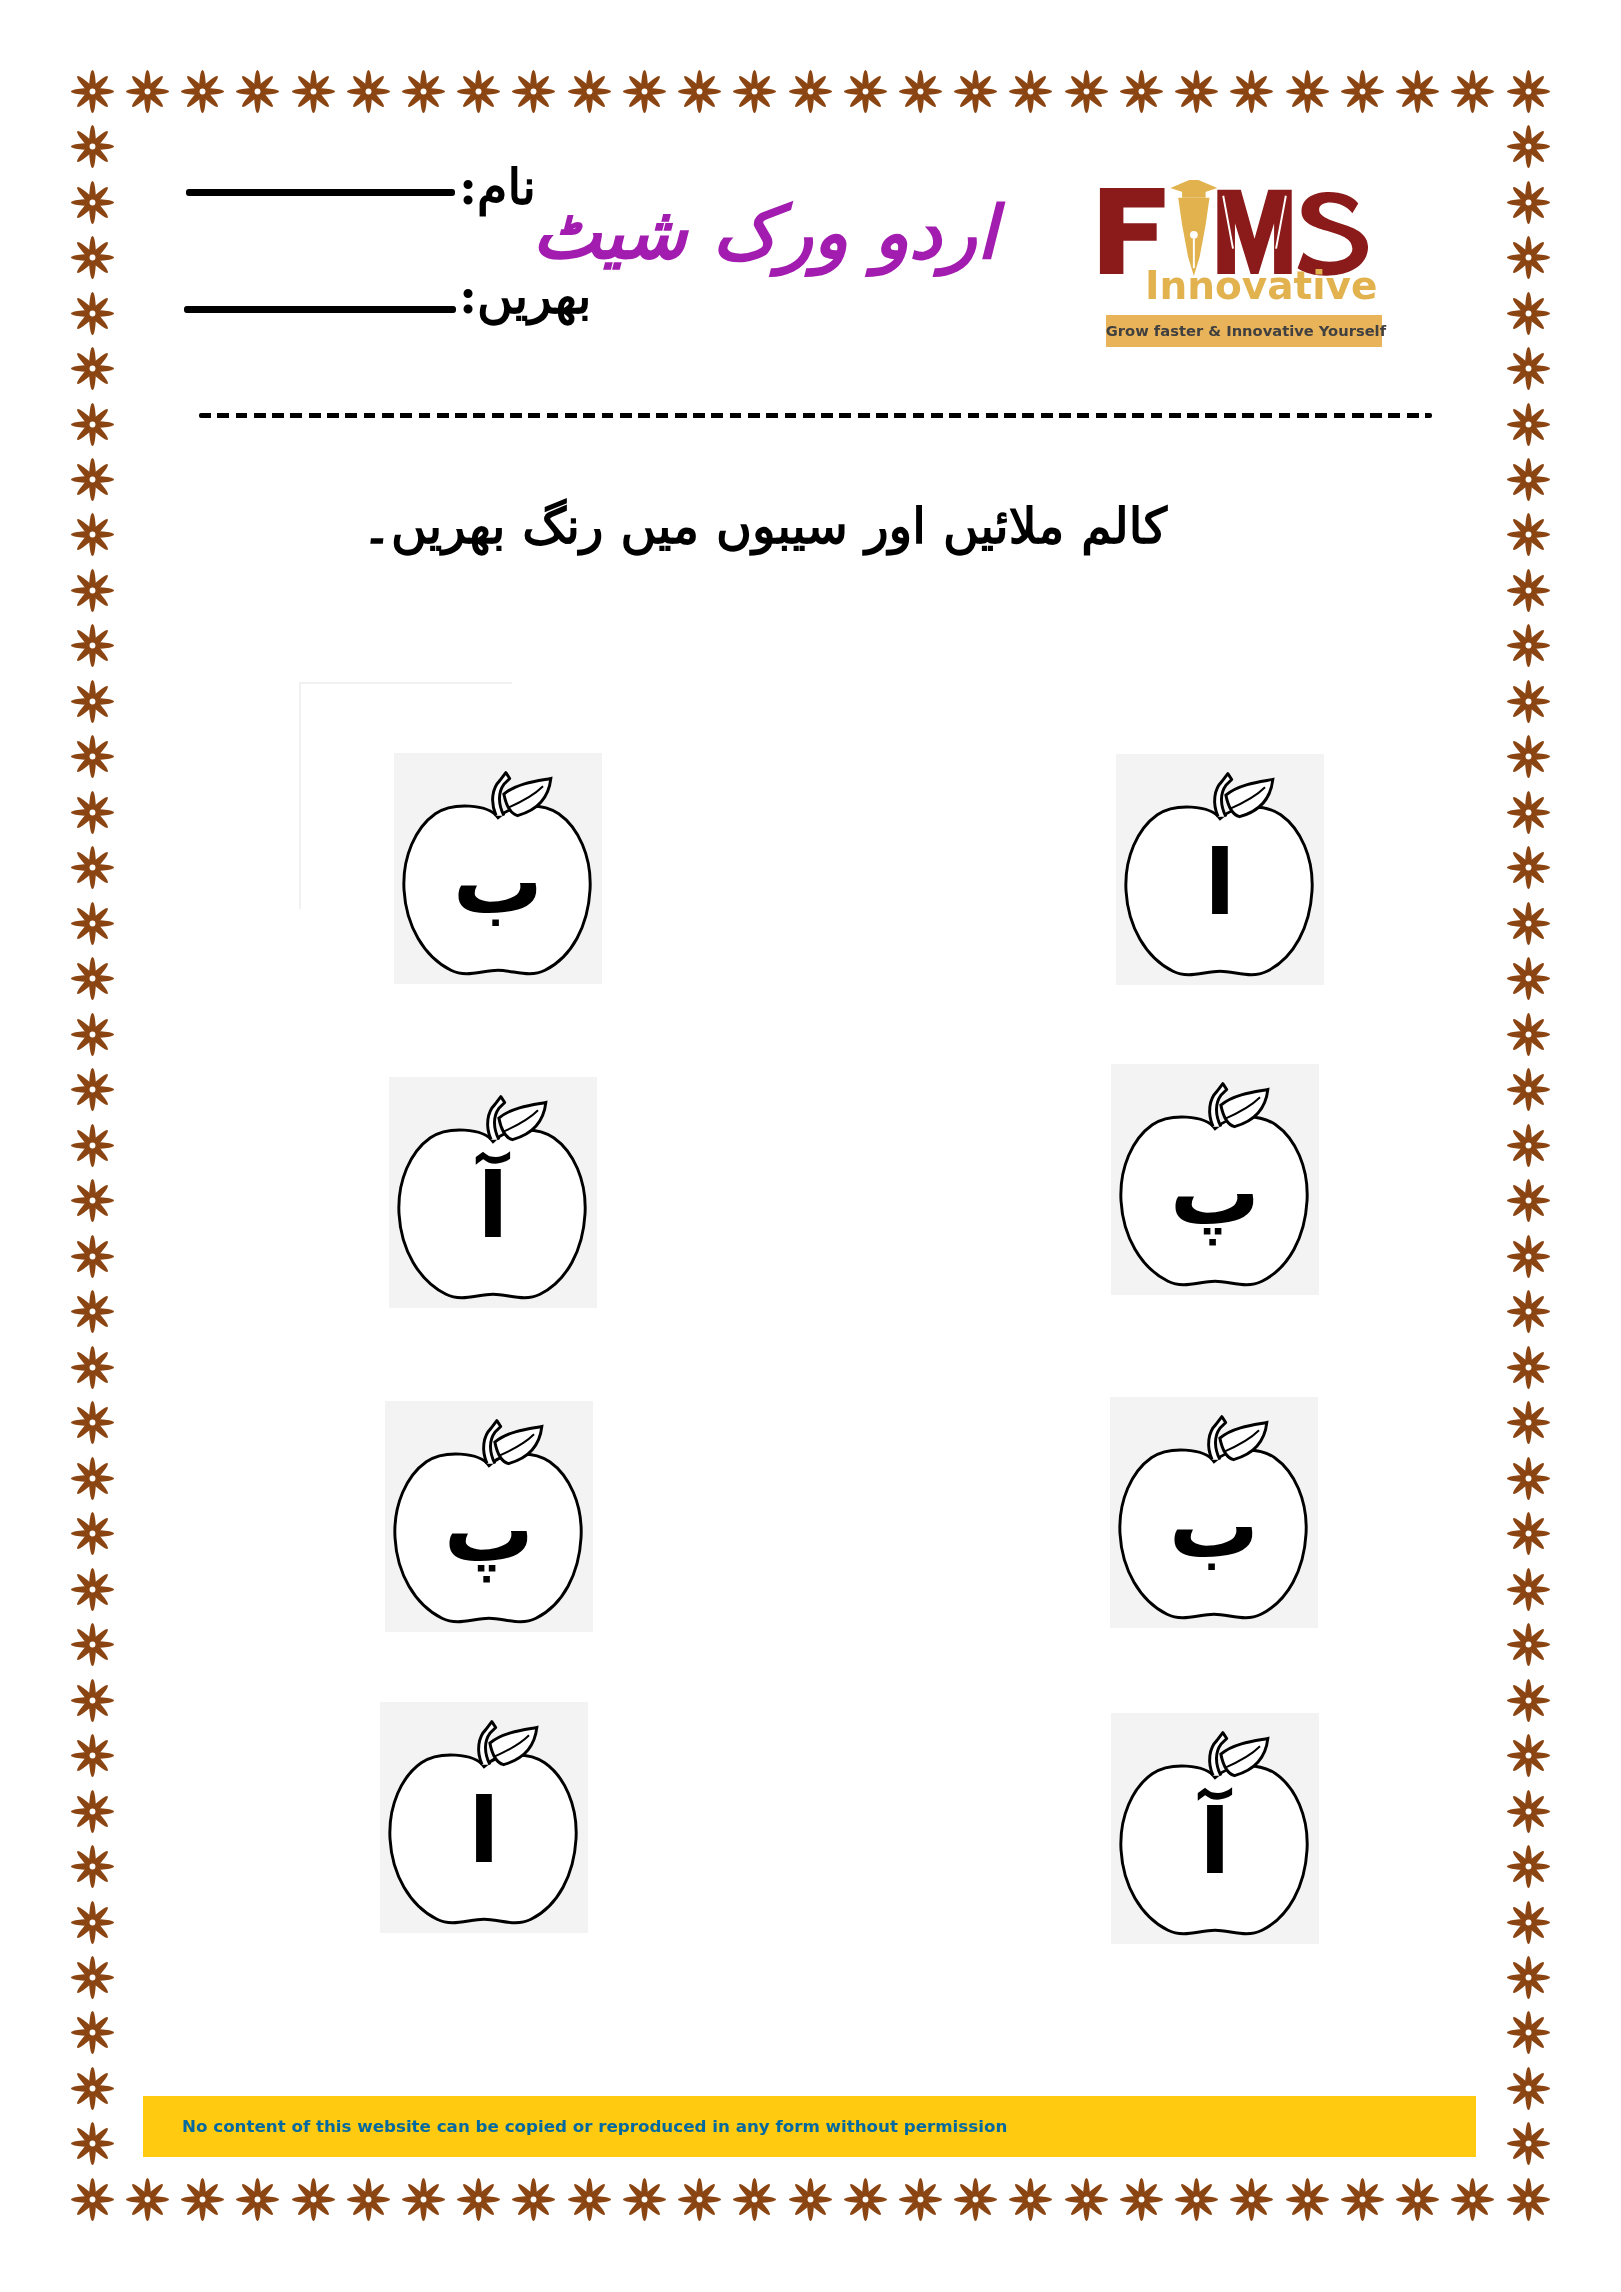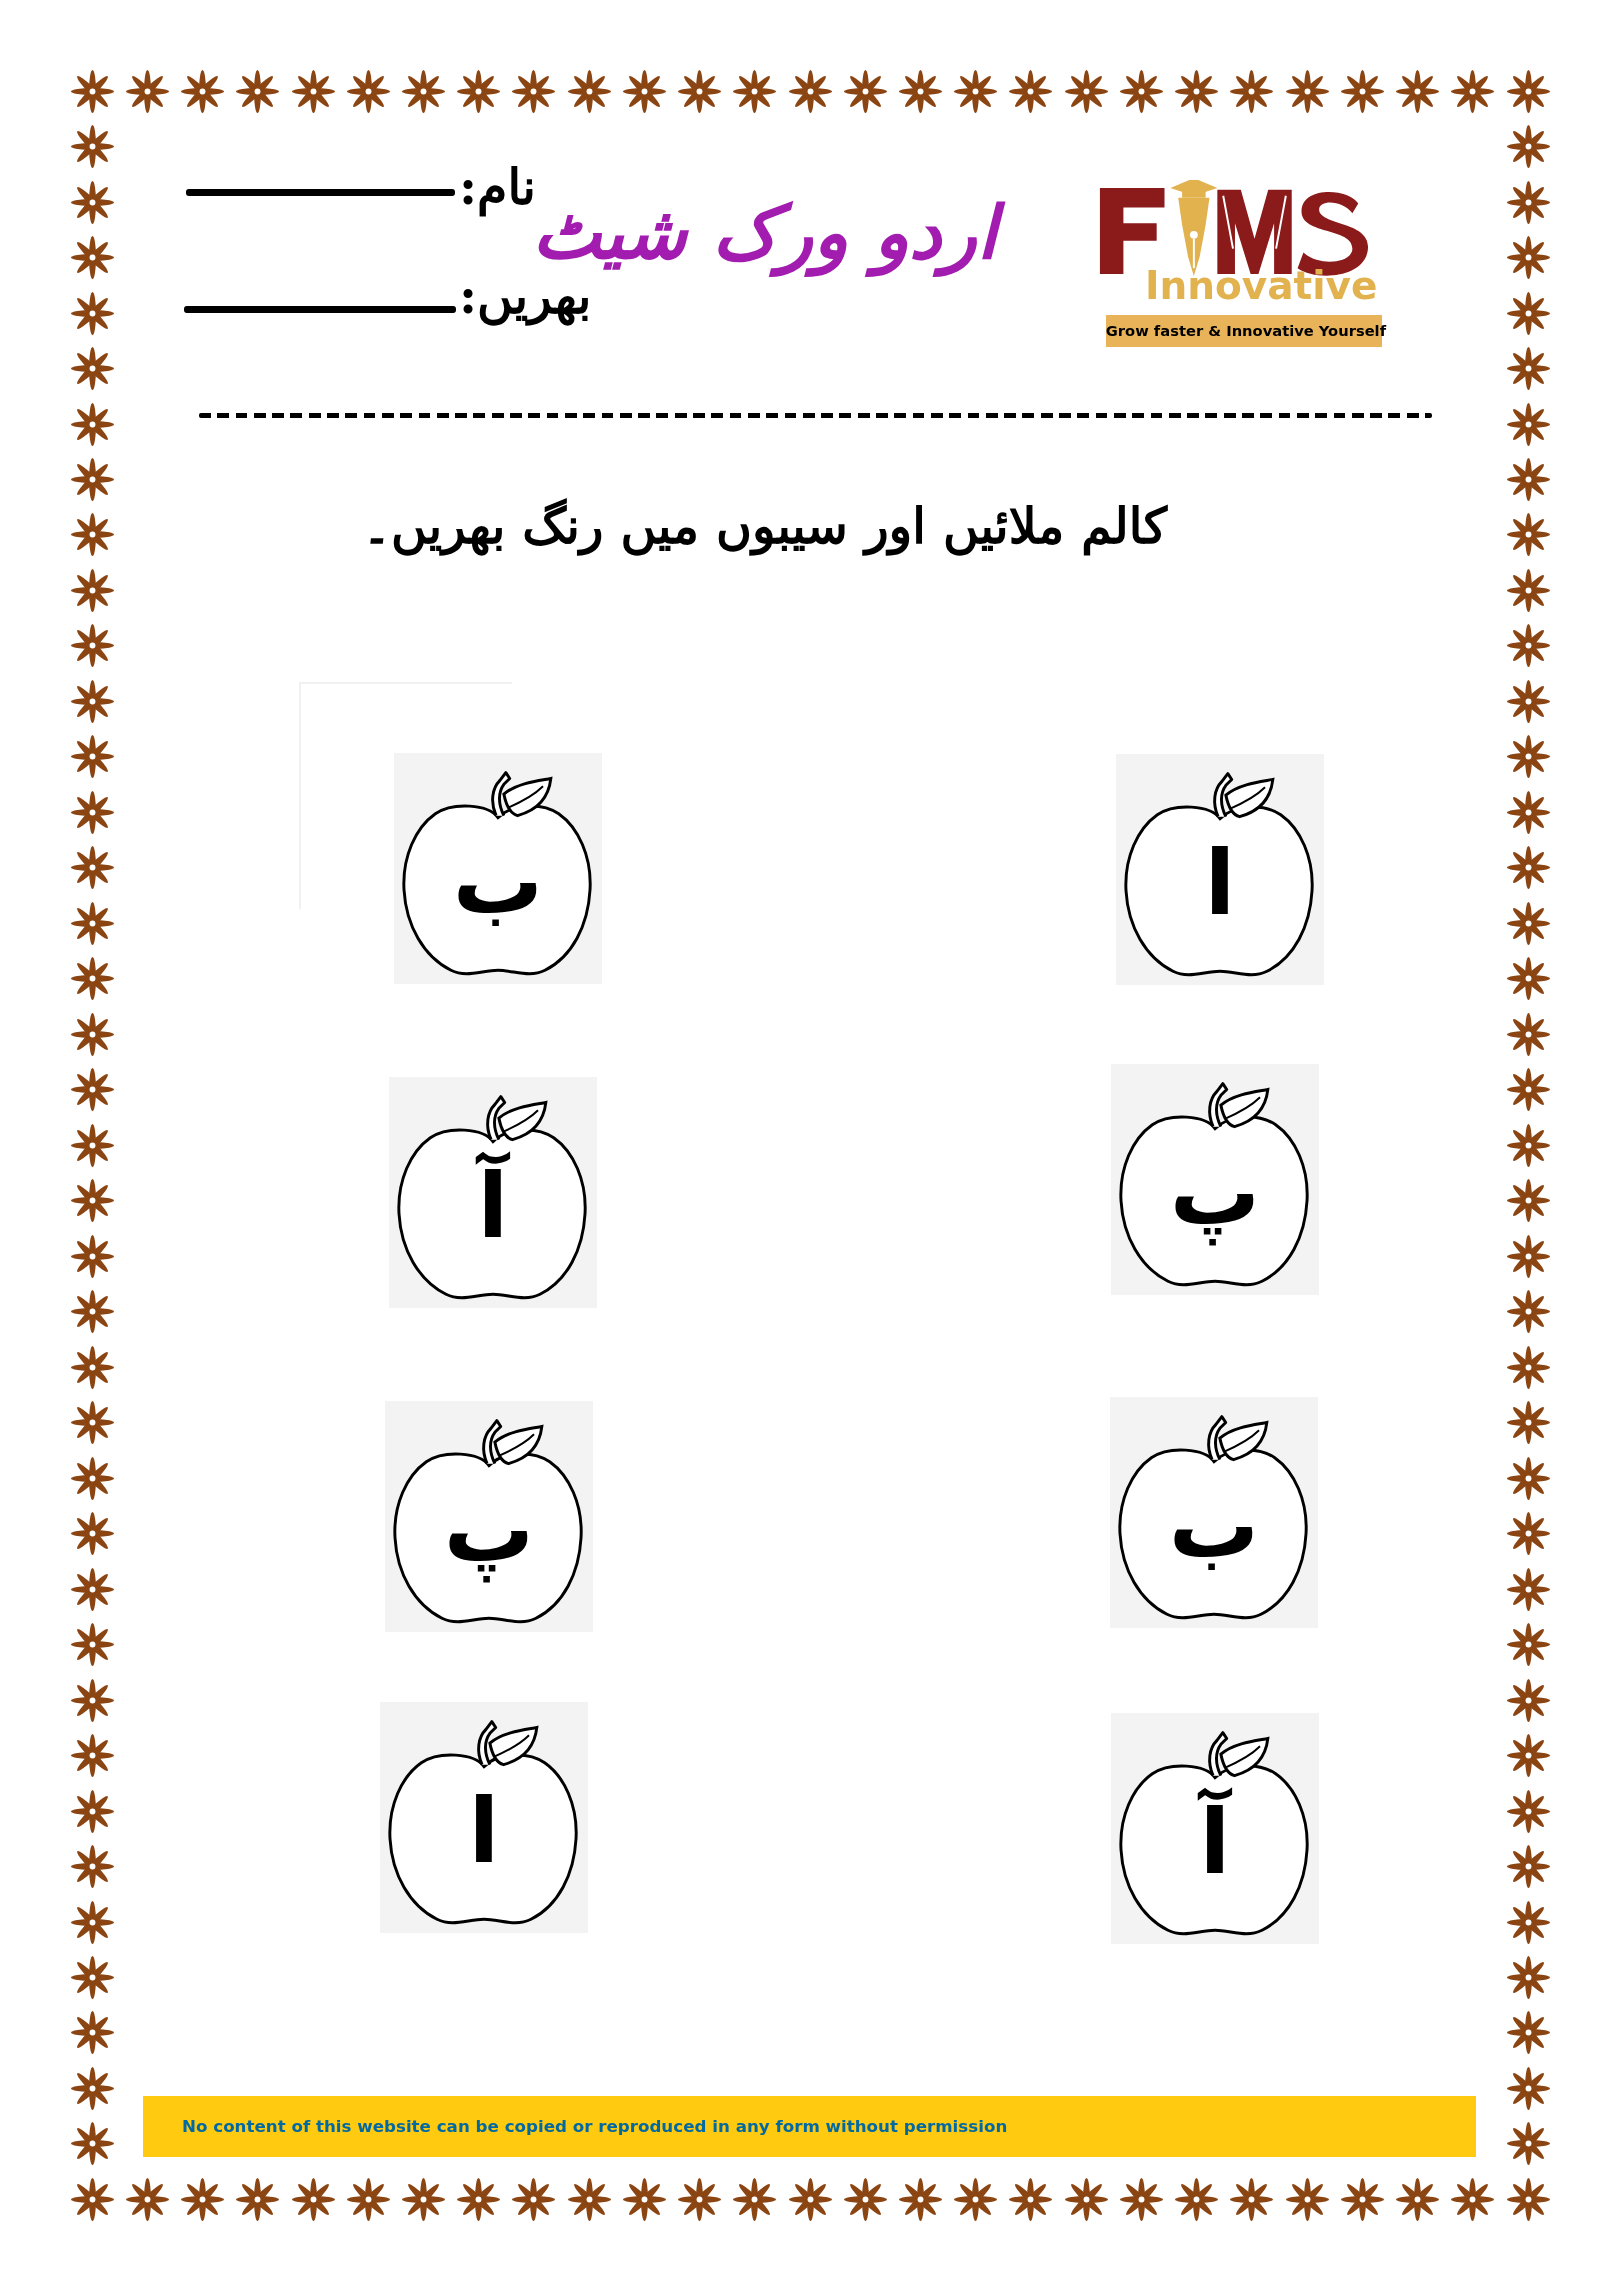--- a/index.html
+++ b/index.html
@@ -8,21 +8,21 @@
   .flower svg { width:45px; height:45px; display:block; }
 
   .field-line { position:absolute; height:6.9px; background:#000; border-radius:2.9px; }
   .field-label { position:absolute; font-family:"DejaVu Serif", serif; font-size:49px; color:#000; direction:rtl; white-space:nowrap; font-weight:bold; line-height:1; }
 
   .title { position:absolute; left:600px; top:192px; width:397px; text-align:left; font-family:"DejaVu Serif", serif; font-size:73px; font-weight:bold; color:#a21caf; direction:rtl; white-space:nowrap; line-height:1.1;font-style:italic; }
 
   .logo { position:absolute; left:1096px; top:160px; width:274px; height:190px; }
   .logo-letters { position:absolute; left:0; top:19.6px; width:274px; height:98px; font-family:"DejaVu Sans", sans-serif; font-weight:bold; font-size:102px; color:#8b1a1a; line-height:98px; letter-spacing:-2px; }
   .logo-trainings { position:absolute; left:49px; top:106px; font-family:"DejaVu Sans", sans-serif; font-weight:bold; font-size:39px; color:#e1b24e; line-height:1; }
-  .logo-tagline { position:absolute; left:9.8px; top:155px; width:276px; height:32px; background:#e9b35a; color:#000000; font-family:"DejaVu Sans", sans-serif; font-weight:bold; font-size:14.7px; line-height:32px; text-align:center; white-space:nowrap; }
+  .logo-tagline { position:absolute; left:9.8px; top:155px; width:276px; height:32px; background:#e9b35a; color:#404040; font-family:"DejaVu Sans", sans-serif; font-weight:bold; font-size:14.7px; line-height:32px; text-align:center; white-space:nowrap; }
 
   .dashed { position:absolute; left:199px; top:413px; width:1233px; height:4.9px;
     background: repeating-linear-gradient(to right, #000 0, #000 11.8px, transparent 11.8px, transparent 18.3px); border-radius:2px; }
 
   .instruction { position:absolute; left:461px; top:490px; width:706px; text-align:center; font-family:"DejaVu Serif", serif; font-size:49px; font-weight:bold; color:#000; direction:rtl; white-space:nowrap; line-height:1.5; }
 
   .frame-artifact { position:absolute; left:299px; top:682px; width:211px; height:225px; border-top:2.9px solid #f1f1f1; border-left:2.9px solid #f1f1f1; }
 
   .card { position:absolute; width:208px; height:231px; background:#f3f3f3; }
   .card svg { position:absolute; left:0; top:0; width:208px; height:231px; }

